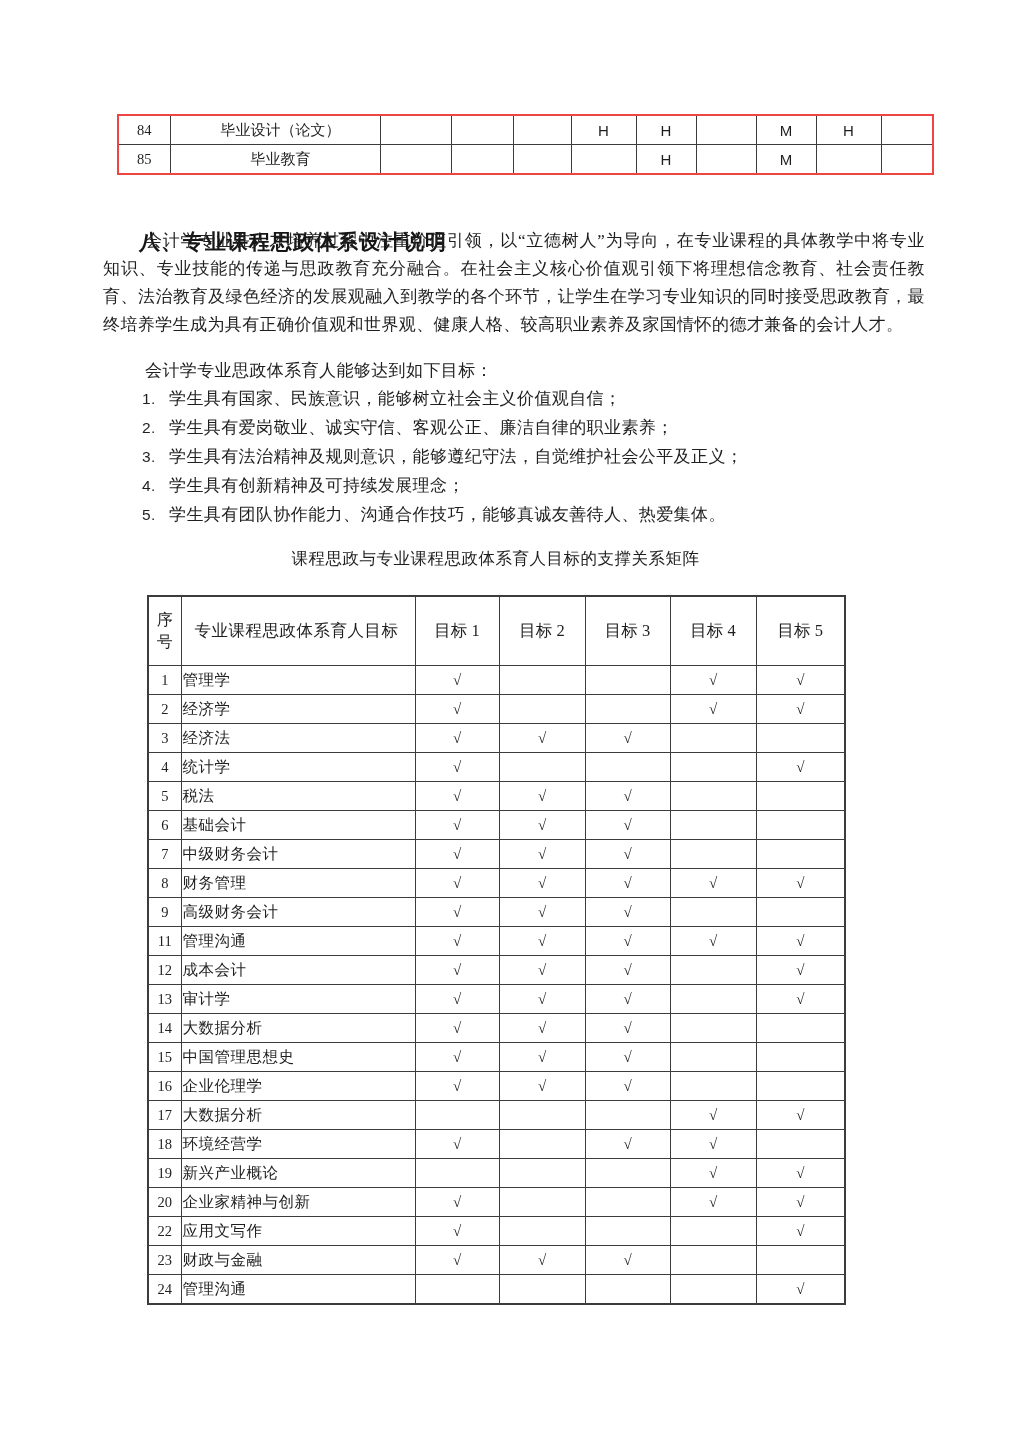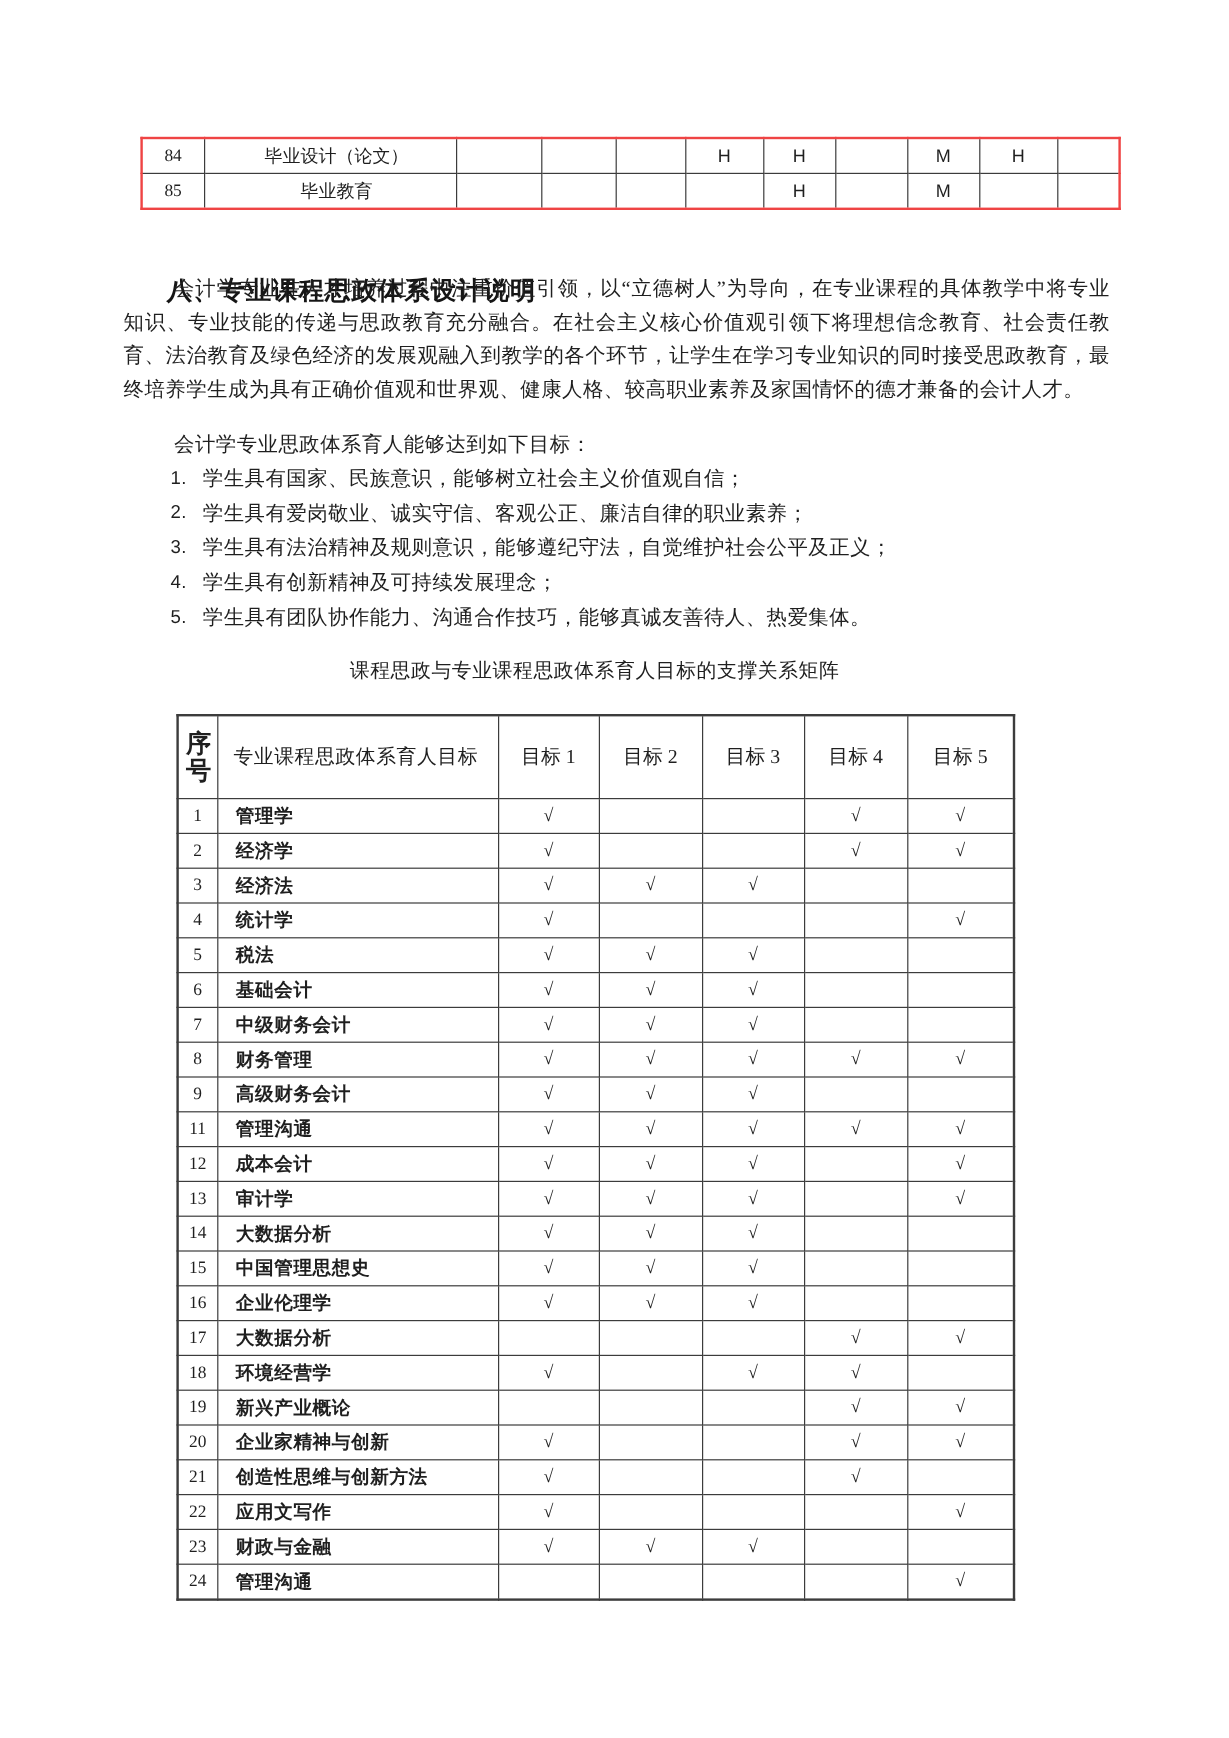--- a/index.html
+++ b/index.html
@@ -88,33 +88,32 @@
     border:2px solid #3c3c3c;
   }
   .matrix-table td,.matrix-table th{
     border:1px solid #3c3c3c;
     padding:0;
     font-weight:normal;
     overflow:hidden;
   }
   .matrix-table thead th{height:68px;font-size:16.5px;}
   .matrix-table th.no-head{
-    font-size:21px;
+    font-size:16px;
     line-height:22px;
     word-break:break-all;
     padding:0 6px;
     text-align:center;
-    font-weight:bold;
   }
   .matrix-table th.course-head{text-align:left;padding-left:13px;letter-spacing:0.5px;}
   .matrix-table th.goal-head{text-align:center;}
   .matrix-table tbody td{height:28px;font-size:15.5px;}
   .matrix-table td.c{text-align:center;}
   .matrix-table td.num{font-size:14.5px;}
-  .matrix-table td.name{padding-left:15px;white-space:nowrap;letter-spacing:0.5px;font-weight:bold;}
+  .matrix-table td.name{padding-left:1px;white-space:nowrap;letter-spacing:0.5px;}
   .matrix-table td.check{font-size:15px;}
 </style>
 </head>
 <body>
 
 <div class="page">
 
   <table class="top-table">
     <colgroup>
       <col style="width:52px">
@@ -377,29 +376,20 @@
         <tr>
           <td class="c num">20</td>
           <td class="name">企业家精神与创新</td>
           <td class="c check">√</td>
           <td class="c check"></td>
           <td class="c check"></td>
           <td class="c check">√</td>
           <td class="c check">√</td>
         </tr>
         <tr>
-          <td class="c num">21</td>
-          <td class="name">创造性思维与创新方法</td>
-          <td class="c check">√</td>
-          <td class="c check"></td>
-          <td class="c check"></td>
-          <td class="c check">√</td>
-          <td class="c check"></td>
-        </tr>
-        <tr>
           <td class="c num">22</td>
           <td class="name">应用文写作</td>
           <td class="c check">√</td>
           <td class="c check"></td>
           <td class="c check"></td>
           <td class="c check"></td>
           <td class="c check">√</td>
         </tr>
         <tr>
           <td class="c num">23</td>

